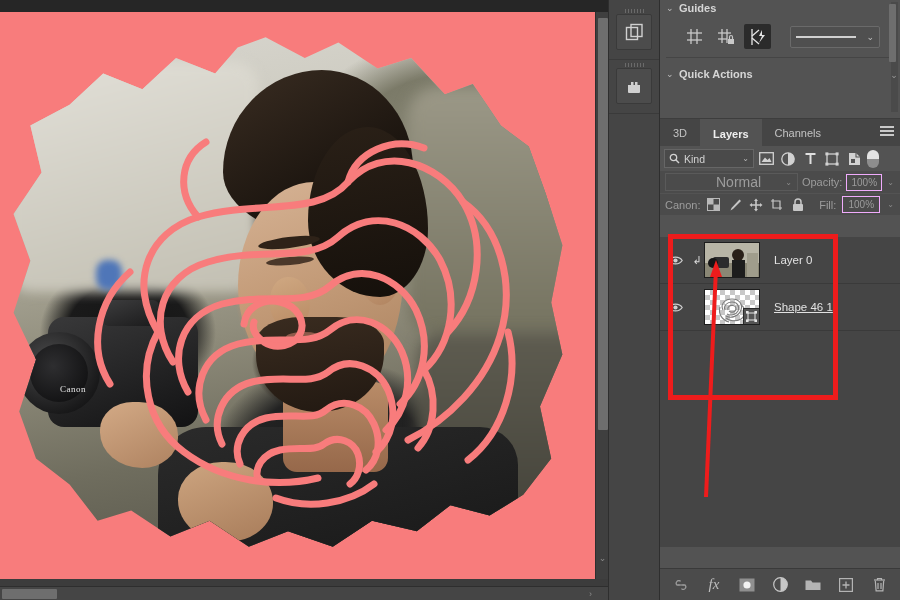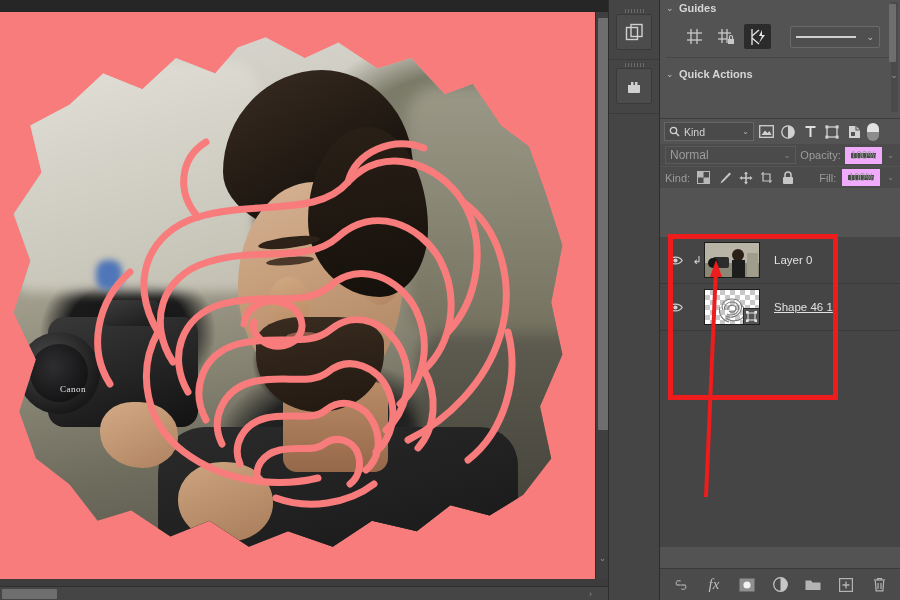--- a/index.html
+++ b/index.html
@@ -156,23 +156,23 @@
     border-radius:0; display:flex; align-items:center; padding:0 4px; gap:4px; }
   #kind-label { color:#d2d2d2; font-size:10.5px; flex:1; }
   .fi { width:20px; height:19px; display:flex; align-items:center; justify-content:center; margin-left:2px; }
   #filter-toggle { width:12px; height:18px; margin-left:3px;
     background:linear-gradient(180deg,#e3e3e3 0 9px,#8d8d8d 9px 18px); border-radius:6px; }
 
   #blend-row { display:flex; align-items:center; height:22px; padding:0 5px; gap:4px;
     background:#4b4b4b; }
   #blend-dd { width:140px; height:18px; background:#4b4b4b; border:1px solid #5a5a5a;
     display:flex; align-items:center; justify-content:space-between; padding:0 4px; }
-  #blend-label { color:#9c9c9c; font-size:12px; }
+  #blend-label { color:#9c9c9c; font-size:14px;margin-left:46px; }
   .lbl-dim { color:#9c9c9c; font-size:11px; }
-  .numbox { width:38px; height:17px; background:#4b4b4b; border:6px solid #f0abfc;
+  .numbox { width:38px; height:17px; background:#4b4b4b; border:1px solid #f0abfc;
     color:#9c9c9c; font-size:10px; display:flex; align-items:center; justify-content:center; }
   .numchev { color:#8a8a8a; font-size:8px; padding:0 1px; }
 
   #lock-row { display:flex; align-items:center; height:22px; padding:0 5px; gap:6px;
     background:#4b4b4b; border-top:1px solid #535353; }
   .lockicon { width:15px; height:15px; display:flex; align-items:center; justify-content:center; }
 
   #layer-list { position:absolute; left:0; top:118px; width:240px; height:310px; background:#454545; }
   .layer-row { position:relative; height:47px; border-bottom:1px solid #3a3a3a;
     display:flex; align-items:center; }
@@ -361,20 +361,26 @@
       <div class="sec-div"></div>
 
       <div class="sec-head" style="margin-top:6px;">
         <span class="chev">⌄</span>
         <span class="sec-title">Quick Actions</span>
       </div>
     </div>
 
     <div id="layers-panel">
 
+      <div id="tabbar">
+        <div class="tab">3D</div>
+        <div class="tab active">Layers</div>
+        <div class="tab">Channels</div>
+        <div id="tab-menu"></div>
+      </div>
 
       <div id="filter-row">
         <div id="kind-dd">
           <svg width="11" height="11" viewBox="0 0 11 11">
             <circle cx="4.5" cy="4.5" r="3.2" fill="none" stroke="#d2d2d2" stroke-width="1.3"></circle>
             <line x1="7" y1="7" x2="10" y2="10" stroke="#d2d2d2" stroke-width="1.4"></line>
           </svg>
           <span id="kind-label">Kind</span>
           <span style="color:#b6b6b6;font-size:8px;">⌄</span>
         </div>
@@ -420,21 +426,21 @@
         <div id="blend-dd">
           <span id="blend-label">Normal</span>
           <span class="numchev">⌄</span>
         </div>
         <span class="lbl-dim">Opacity:</span>
         <div class="numbox">100%</div>
         <span class="numchev">⌄</span>
       </div>
 
       <div id="lock-row">
-        <span class="lbl-dim">Kind:</span>
+        <span class="lbl-dim">Canon:</span>
         <div class="lockicon">
           <svg width="13" height="13" viewBox="0 0 13 13">
             <rect x="0.5" y="0.5" width="12" height="12" fill="none" stroke="#b8b8b8" stroke-width="1"></rect>
             <rect x="0.5" y="0.5" width="6" height="6" fill="#b8b8b8"></rect>
             <rect x="6.5" y="6.5" width="6" height="6" fill="#b8b8b8"></rect>
           </svg>
         </div>
         <div class="lockicon">
           <svg width="14" height="14" viewBox="0 0 14 14">
             <path d="M11.5 1.5 L13 3 L5 11 L2.5 12.5 L3.5 10 z" fill="#c7c7c7"></path>

